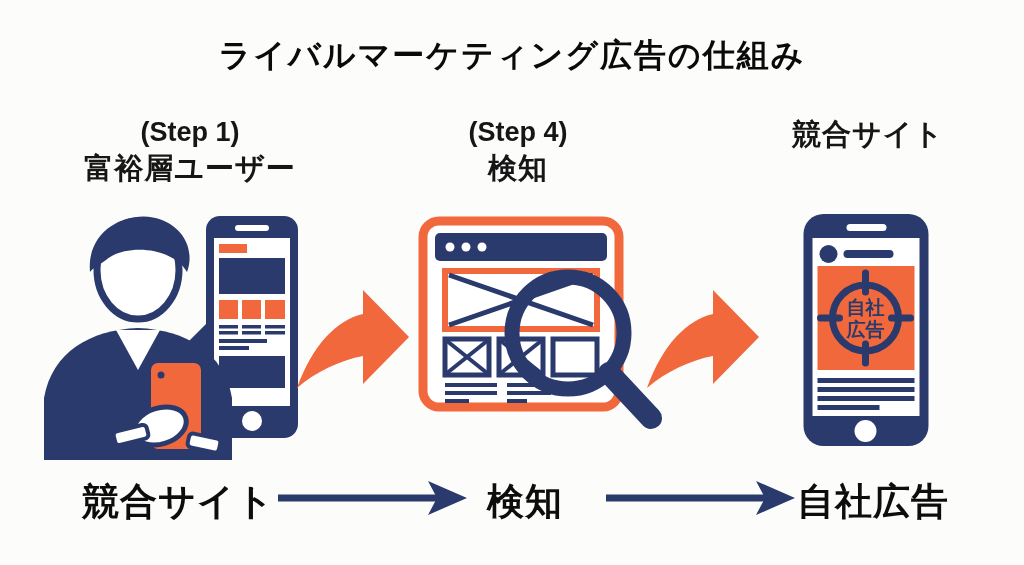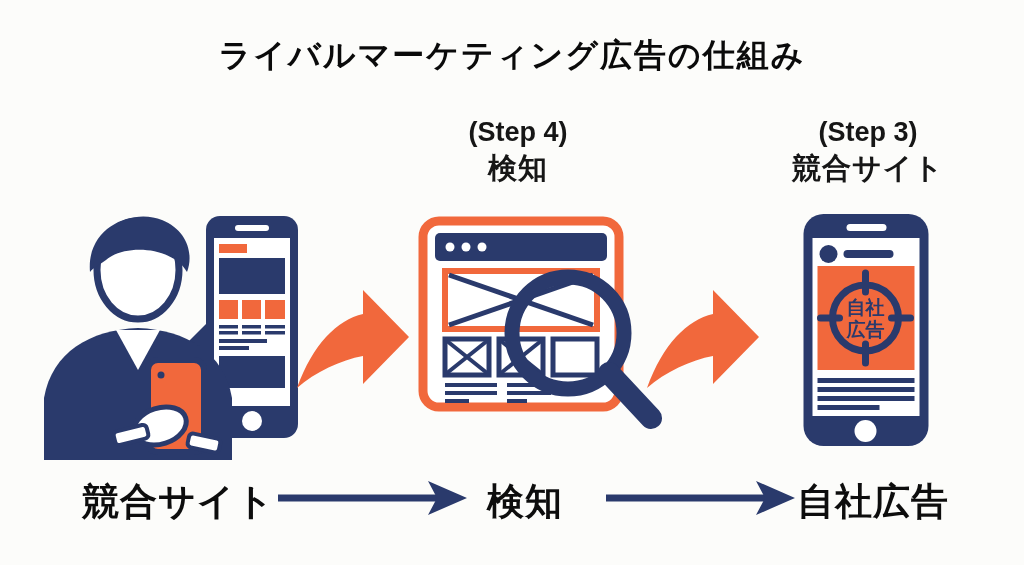--- a/index.html
+++ b/index.html
@@ -40,26 +40,29 @@
   .flow-arrow2{left:606px;}
   .ad-target-text{font-size:19px;font-weight:bold;fill:var(--navy);}
 </style>
 </head>
 <body>
 
 <div class="canvas">
 
   <div class="title">ライバルマーケティング広告の仕組み</div>
 
+  <div class="step-label step1">
+    <div class="step-en">(Step 1)</div>
+    <div class="step-ja">富裕層ユーザー</div>
+  </div>
   <div class="step-label step2">
     <div class="step-en">(Step 4)</div>
     <div class="step-ja">検知</div>
   </div>
   <div class="step-label step3">
-    <div class="step-en">(Step 3)</div>
     <div class="step-ja">競合サイト</div>
   </div>
 
   <div class="illus person">
     <svg viewBox="0 0 272 258">
 
       <polygon points="150,148 178,120 178,174" fill="var(--navy)"></polygon>
 
       <g>
         <rect x="176" y="14" width="92" height="222" rx="14" fill="var(--navy)"></rect>

